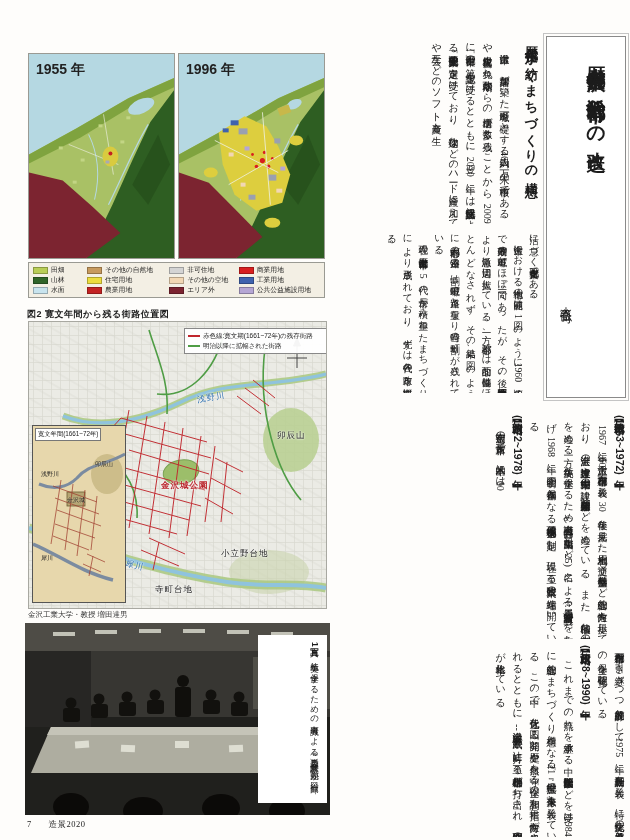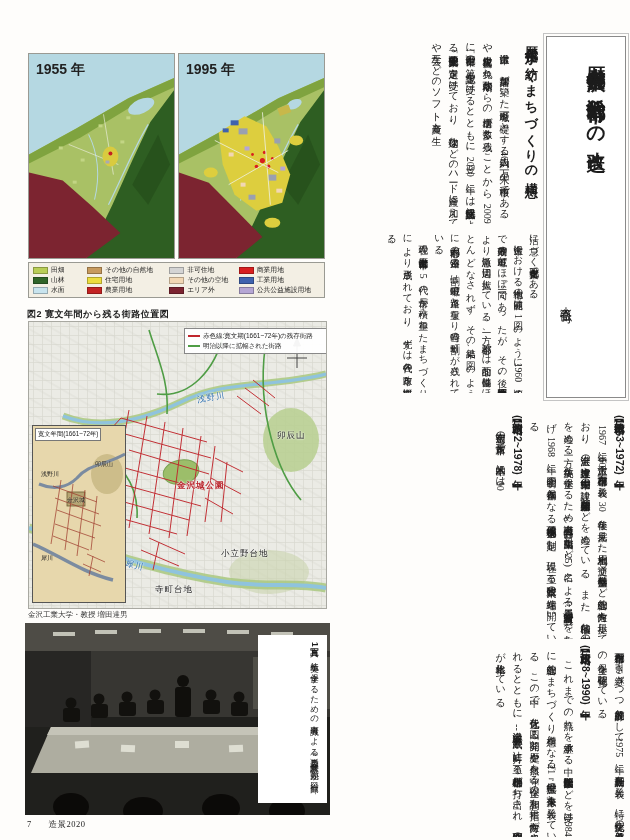--- a/index.html
+++ b/index.html
@@ -134,21 +134,21 @@
           <circle cx="74" cy="100" r="1.4" fill="#d81f1f"></circle>
         <rect x="52" y="66" width="8" height="5" fill="#3f62ae"></rect>
           <rect x="44" y="74" width="6" height="4" fill="#3f62ae"></rect>
         <rect x="102" y="112" width="5" height="4" fill="#b5a6d4"></rect>
           <rect x="66" y="92" width="5" height="4" fill="#b5a6d4"></rect>
         <rect x="50" y="98" width="5" height="4" fill="#f2d7b4"></rect>
           <rect x="98" y="134" width="6" height="4" fill="#f2d7b4"></rect>
         <rect x="62" y="128" width="5" height="4" fill="#f2d7b4"></rect>
         <path d="M36,86 L100,118 M84,58 L92,150 M50,130 L110,96" stroke="#eef0e2" stroke-width="0.9" fill="none" opacity="0.9"></path>
       </svg>
-      <div class="myear">1995 年</div>
+      <div class="myear">1996 年</div>
     </div>
   </div>
 
   <div class="legend">
     <div class="lcol">
       <div class="litem">
           <span class="sw" style="background: rgb(184, 205, 86);"></span>
           <span>田畑</span>
         </div>
       <div class="litem">
@@ -260,21 +260,21 @@
         <span>赤色線:寛文期(1661~72年)の残存街路</span>
       </div>
       <div class="row">
         <span class="lsw" style="background: rgb(79, 157, 69);"></span>
         <span>明治以降に拡幅された街路</span>
       </div>
     </div>
 
     <div class="lab blue" style="left:168px;top:70px;transform:rotate(-10deg);">浅野川</div>
     <div class="lab" style="left:248px;top:108px;">卯辰山</div>
-    <div class="lab red" style="left:132px;top:158px;padding-left:16px;">金沢城公園</div>
+    <div class="lab red" style="left:132px;top:158px;">金沢城公園</div>
     <div class="lab" style="left:192px;top:226px;">小立野台地</div>
     <div class="lab" style="left:126px;top:262px;">寺町台地</div>
     <div class="lab blue" style="left:96px;top:238px;transform:rotate(14deg);">犀川</div>
 
     <div class="inset">
       <svg viewBox="0 0 92 176" preserveAspectRatio="none">
         <rect width="92" height="176" fill="#e7d7ac"></rect>
         <ellipse cx="74" cy="48" rx="16" ry="20" fill="#cdbd8a"></ellipse>
         <path d="M92,28 C70,40 56,38 44,52 C34,62 20,64 6,58" stroke="#7b8ba0" stroke-width="3" fill="none"></path>
         <path d="M0,118 C24,128 48,146 80,154" stroke="#7b8ba0" stroke-width="3.5" fill="none"></path>

